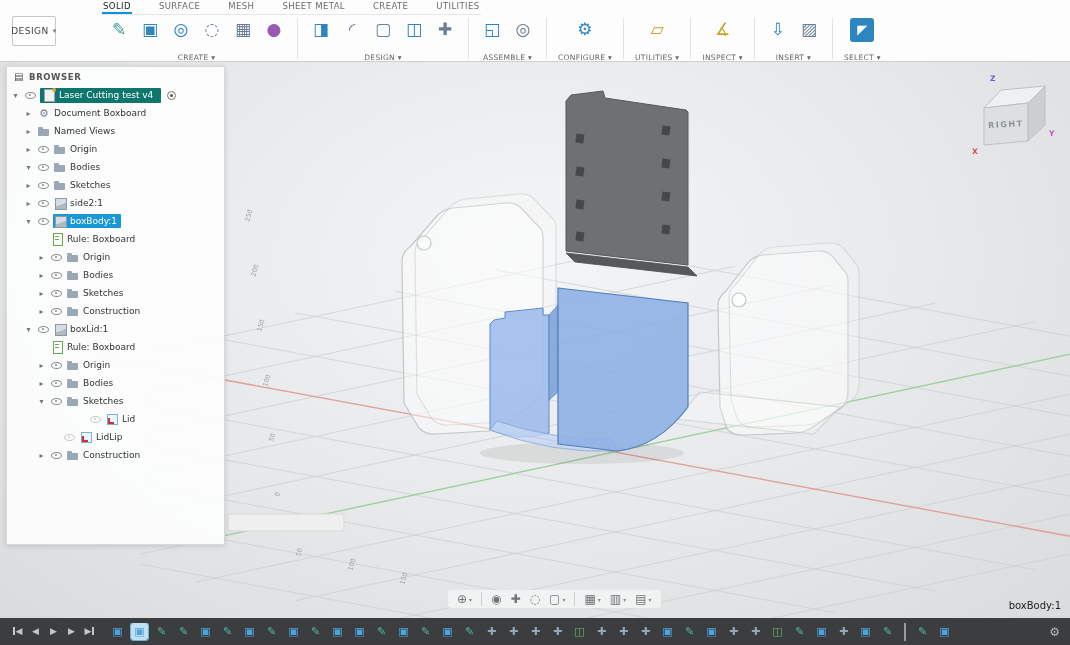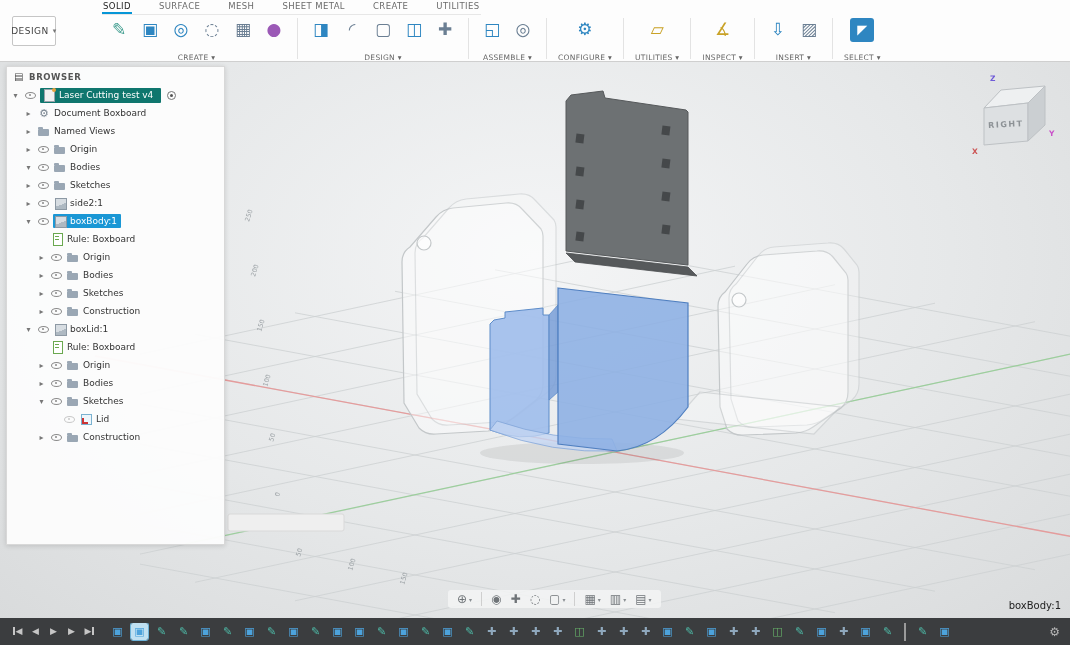--- a/index.html
+++ b/index.html
@@ -451,26 +451,34 @@
           </span>
         </div>
         <div class="b-row" style="padding-left: 30px;">
           <span class="arrow">▾</span>
           <span class="eye"></span>
           <span class="labelwrap">
             <span class="ic ic-folder"></span>
             <span class="label">Sketches</span>
           </span>
         </div>
+        <div class="b-row" style="padding-left: 31px; margin-left: 38px;">
+          <span class="arrow"></span>
+          <span class="eye dim"></span>
+          <span class="labelwrap">
+            <span class="ic ic-sketch"></span>
+            <span class="label">Lid</span>
+          </span>
+        </div>
         <div class="b-row" style="padding-left: 43px;">
           <span class="arrow"></span>
           <span class="eye dim"></span>
           <span class="labelwrap">
             <span class="ic ic-sketch"></span>
-            <span class="label">Lid</span>
+            <span class="label">LidLip</span>
           </span>
         </div>
         <div class="b-row" style="padding-left: 30px;">
           <span class="arrow">▸</span>
           <span class="eye"></span>
           <span class="labelwrap">
             <span class="ic ic-folder"></span>
             <span class="label">Construction</span>
           </span>
         </div>

